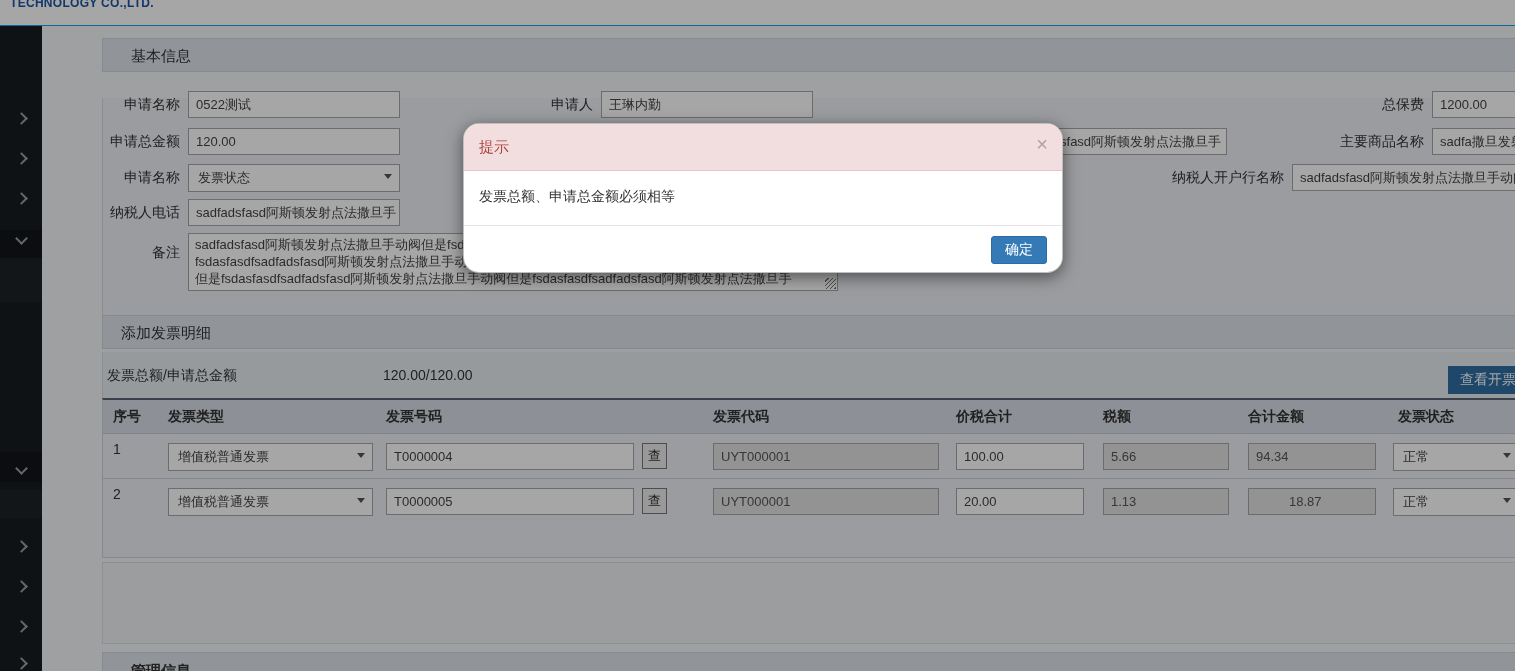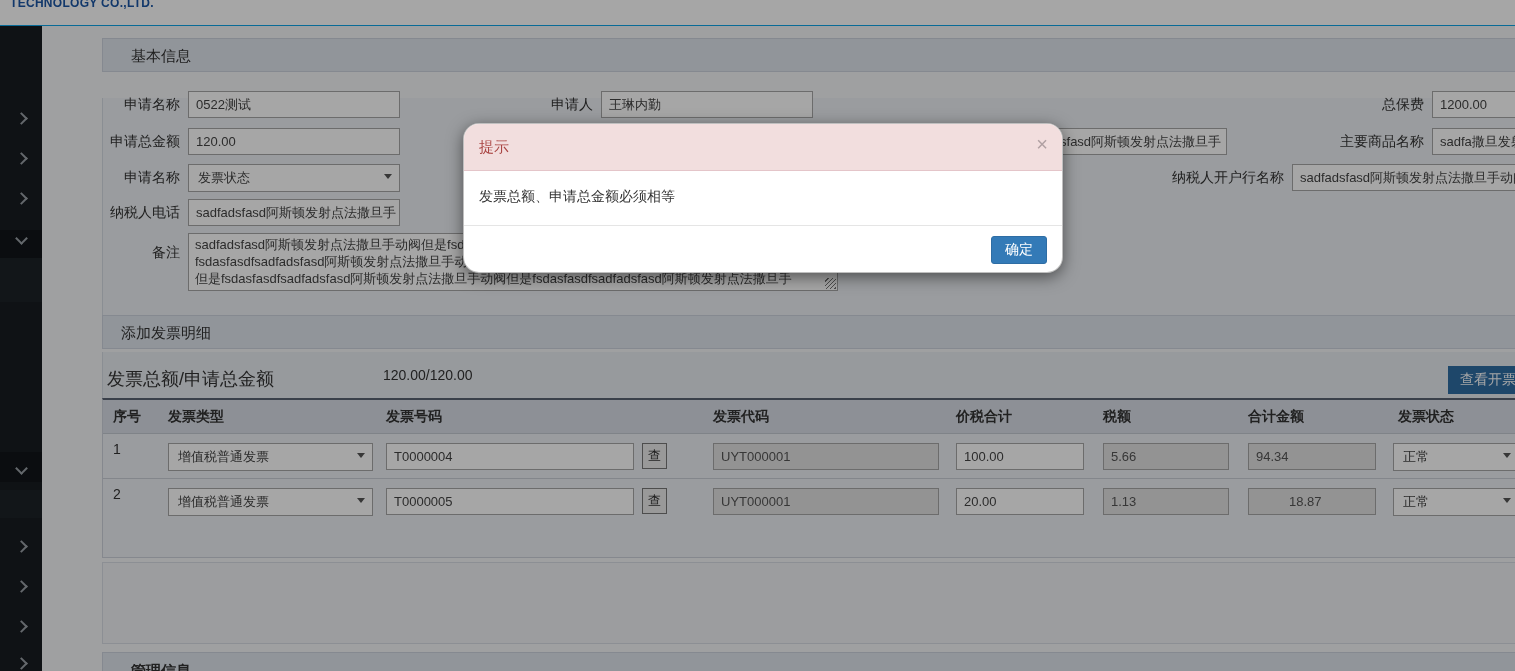--- a/index.html
+++ b/index.html
@@ -26,21 +26,21 @@
   .fgroup { position:absolute; display:flex; align-items:center; z-index:2; }
   .lbl { display:inline-block; text-align:right; font-size:14px; color:#333; margin-right:8px; white-space:nowrap; }
   .inp { height:27px; border:1px solid #a6a6a6; background:#fff; font-size:13px; color:#444; padding:0 7px; line-height:25px; white-space:nowrap; overflow:hidden; }
   .inp.dis { background:#e2e2e2; color:#555; }
   .sel { position:relative; height:28px; border:1px solid #a6a6a6; background:#fff; font-size:13px; color:#444; padding:0 20px 0 9px; line-height:26px; white-space:nowrap; overflow:hidden; }
   .sel .arr { position:absolute; right:7px; top:9px; width:0; height:0; border-left:4px solid transparent; border-right:4px solid transparent; border-top:5px solid #555; }
   .ta { position:absolute; border:1px solid #a6a6a6; background:#fff; font-family:"Liberation Sans","DejaVu Sans",sans-serif; font-size:13px; color:#444; line-height:17px; padding:2px 6px; resize:none; overflow:hidden; white-space:pre; }
   .grip { position:absolute; width:11px; height:11px; background:repeating-linear-gradient(135deg, transparent 0 2px, #777 2px 3px); z-index:2; }
   
   .sum-row { position:absolute; left:60px; top:326px; width:1455px; height:46px; background:#e9edf2; border-left:1px solid #d5dae2; border-right:1px solid #d5dae2; }
-  .sum-lbl { position:absolute; left:4px; top:15px; font-size:18px; color:#333; }
+  .sum-lbl { position:absolute; left:4px; top:15px; font-size:14px; color:#333; }
   .sum-val { position:absolute; left:280px; top:15px; font-size:14px; color:#333; }
   .btn-blue { position:absolute; background:#2e6da4; color:#fff; font-size:14px; border:none; height:28px; padding:0 12px; cursor:pointer; white-space:nowrap; }
   
   .tbl { position:absolute; left:60px; top:372px; width:1455px; background:#edf0f4; border:1px solid #cdd2da; border-top:2px solid #5a6372; }
   .thead { position:relative; height:34px; background:#d9dee7; border-bottom:1px solid #c3c9d2; }
   .th { position:absolute; top:8px; font-size:14px; font-weight:bold; color:#333; white-space:nowrap; }
   .trow { position:relative; height:45px; border-bottom:1px solid #c9ced6; }
   .seq { position:absolute; left:10px; top:7px; font-size:14px; color:#333; }
   .cell { position:absolute; top:9px; }
   .btn-small { height:26px; width:25px; background:#ececec; border:1px solid #777; font-size:13px; color:#333; cursor:pointer; padding:0; }

